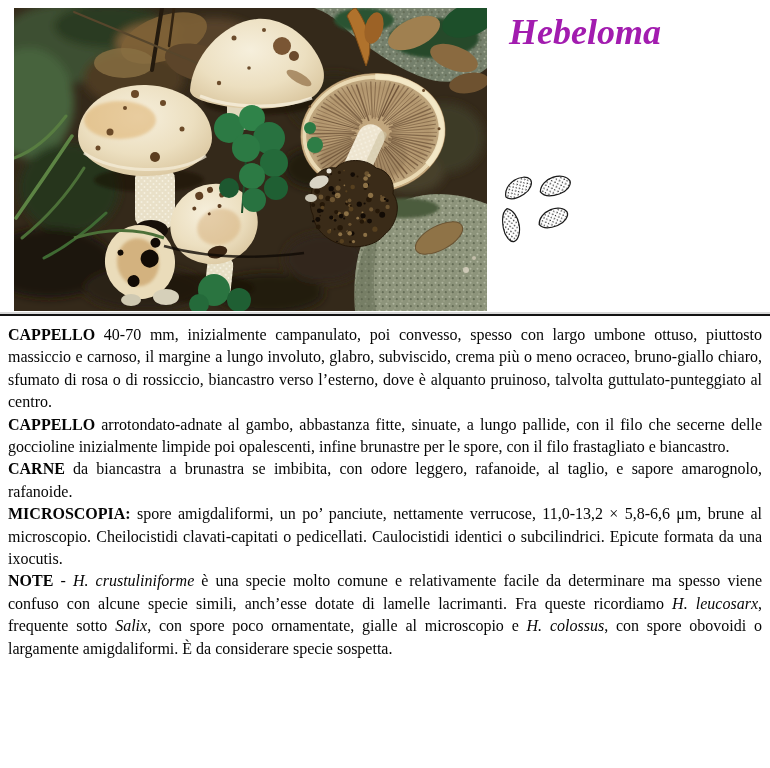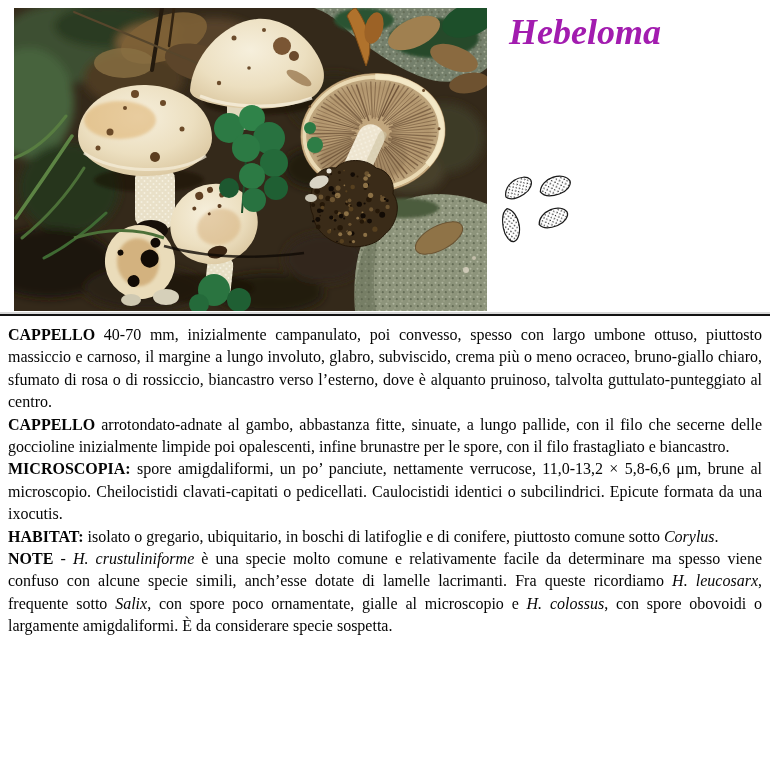--- a/index.html
+++ b/index.html
@@ -418,16 +418,16 @@
         <use href="#sporeShape" fill="url(#stip)"></use>
       </g>
 </svg>
 </div>
 
 <div class="divider"></div>
 
 <div class="bodytext">
   <p><b>CAPPELLO</b><span> 40-70 mm, inizialmente campanulato, poi convesso, spesso con largo umbone ottuso, piuttosto massiccio e carnoso, il margine a lungo involuto, glabro, subviscido, crema più o meno ocraceo, bruno-giallo chiaro, sfumato di rosa o di rossiccio, biancastro verso l’esterno, dove è alquanto pruinoso, talvolta guttulato-punteggiato al centro.</span></p>
   <p><b>CAPPELLO</b><span> arrotondato-adnate al gambo, abbastanza fitte, sinuate, a lungo pallide, con il filo che secerne delle goccioline inizialmente limpide poi opalescenti, infine brunastre per le spore, con il filo frastagliato e biancastro.</span></p>
+  <p><b>CARNE</b><span> da biancastra a brunastra se imbibita, con odore leggero, rafanoide, al taglio, e sapore amarognolo, rafanoide.</span></p>
   <p><b>MICROSCOPIA:</b><span> spore amigdaliformi, un po’ panciute, nettamente verrucose, 11,0-13,2 × 5,8-6,6 μm, brune al microscopio. Cheilocistidi clavati-capitati o pedicellati. Caulocistidi identici o subcilindrici. Epicute formata da una ixocutis.</span></p>
-  <p><b>HABITAT:</b><span> isolato o gregario, ubiquitario, in boschi di latifoglie e di conifere, piuttosto comune sotto </span><i>Corylus</i><span>.</span></p>
   <p><b>NOTE</b><span> - </span><i>H. crustuliniforme</i><span> è una specie molto comune e relativamente facile da determinare ma spesso viene confuso con alcune specie simili, anch’esse dotate di lamelle lacrimanti. Fra queste ricordiamo </span><i>H. leucosarx</i><span>, frequente sotto </span><i>Salix</i><span>, con spore poco ornamentate, gialle al microscopio e </span><i>H. colossus</i><span>, con spore obovoidi o largamente amigdaliformi. È da considerare specie sospetta.</span></p>
 </div>
 
 </body></html>

